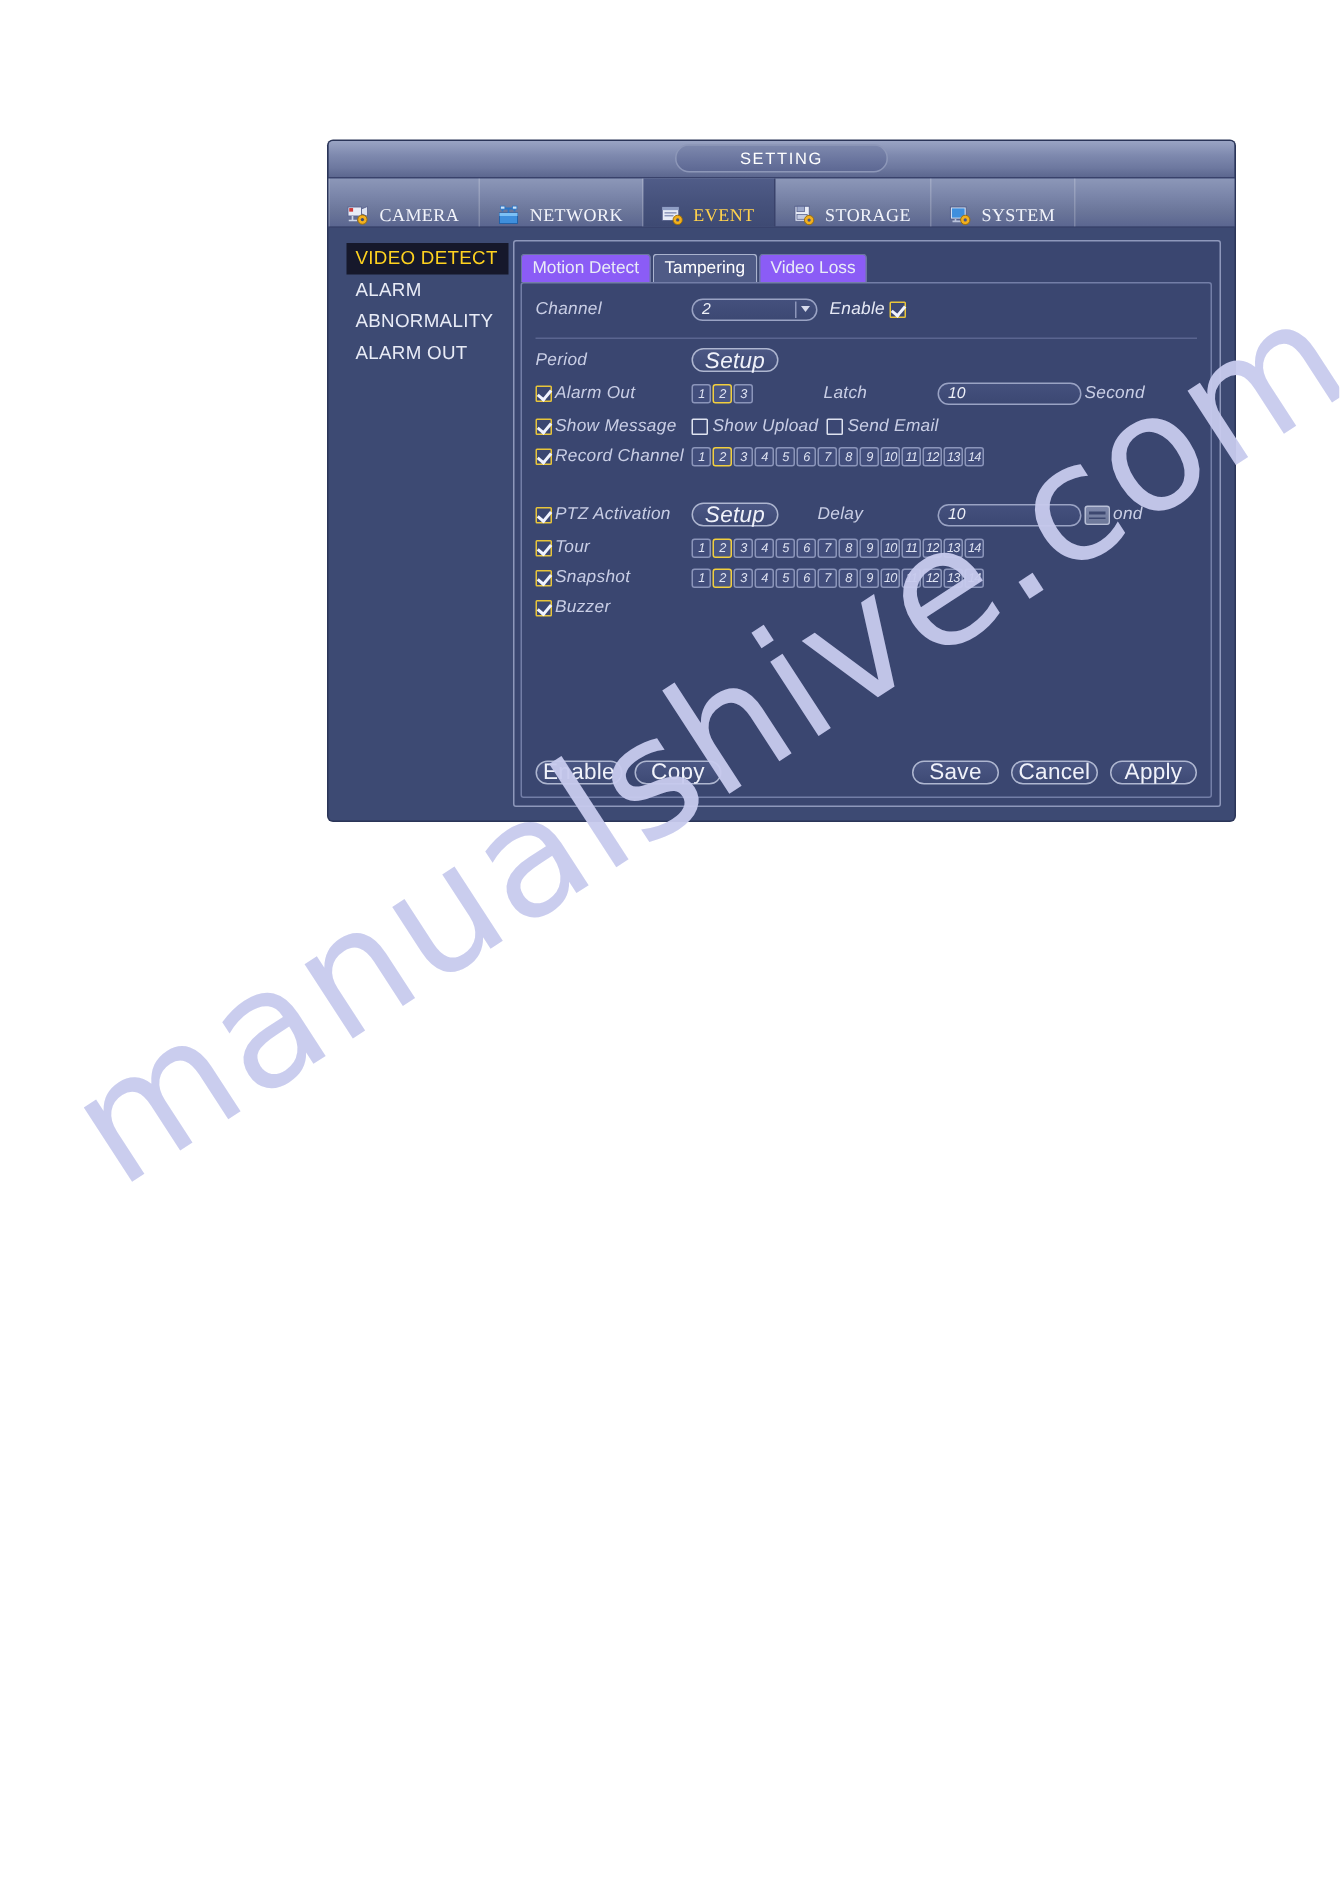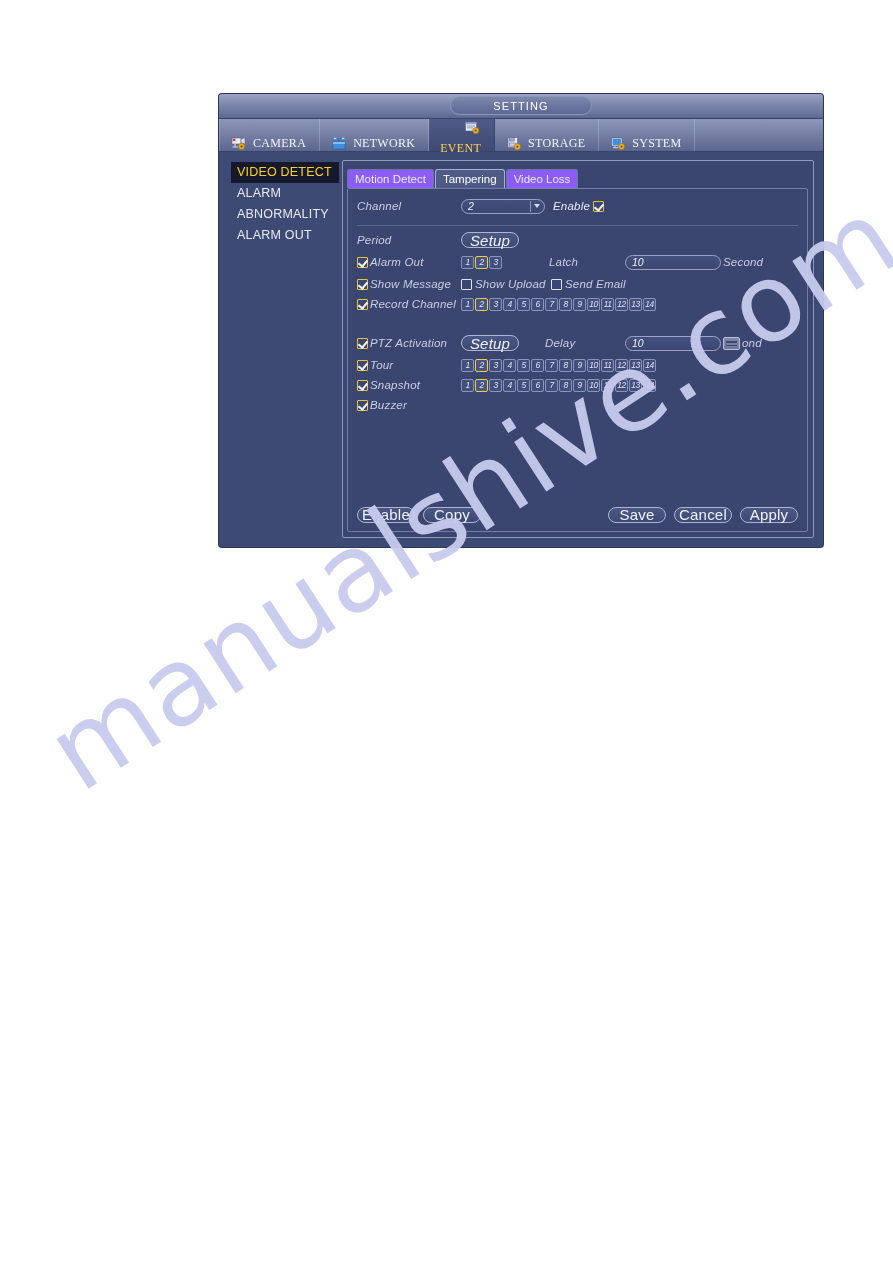--- a/index.html
+++ b/index.html
@@ -97,21 +97,20 @@
     letter-spacing: .3px;
     border-right: 1px solid rgba(255,255,255,.20);
     cursor: pointer;
     font-family: Liberation Serif, serif;
   }
   .mtab:first-child { border-left: 1px solid rgba(255,255,255,.14); }
   .mtab.active {
     background: linear-gradient(180deg, #505c88 0%, #46527c 50%, #3e4a73 100%);
     color: #ffd24d;
     border-right: 1px solid #39426b;
-    flex-direction: column;
   }
   .mtab .ico { width: 17px; height: 15px; flex: 0 0 17px; display:block; }
 
   
   .body {
     position: relative;
     height: calc(100% - 58px);
     display: flex;
     padding: 8px 9px 9px 4px;
   }

